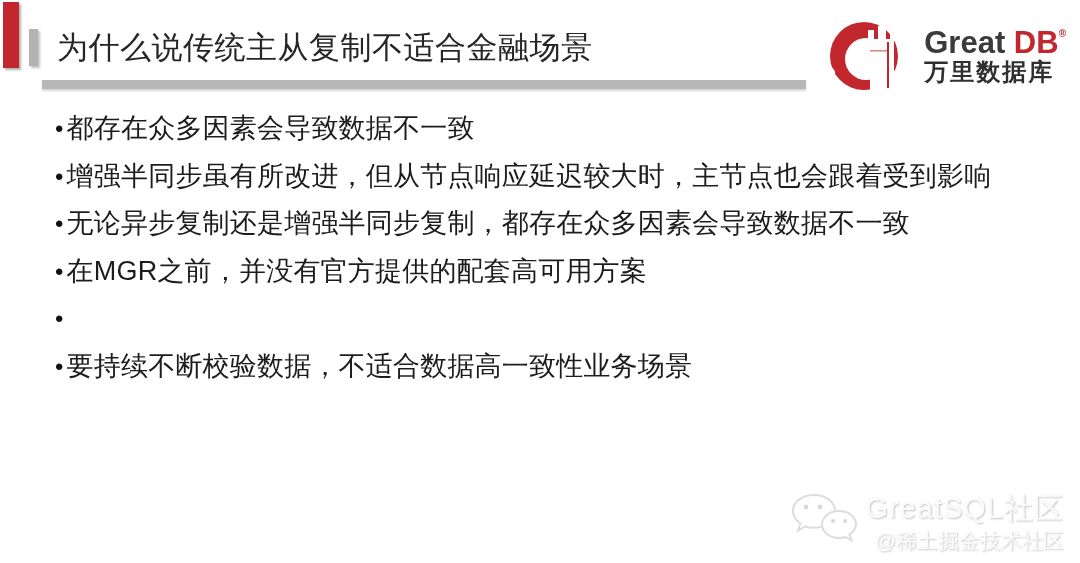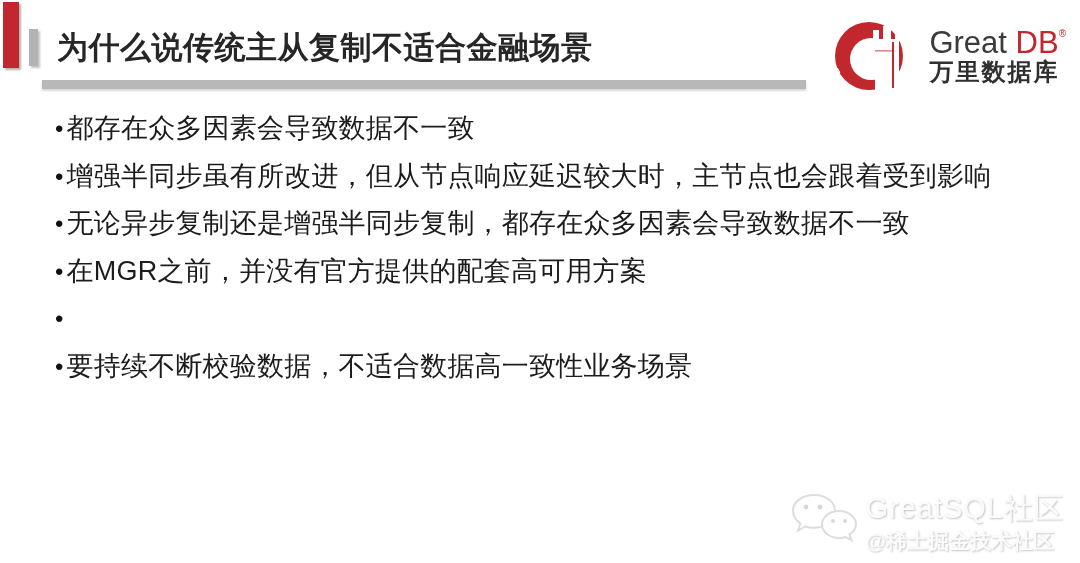--- a/index.html
+++ b/index.html
@@ -27,21 +27,21 @@
     width: 9px; height: 37px;
     background: #b3b3b3;
     box-shadow: 2px 2px 2px rgba(120,120,120,0.45);
   }
   .slide-title {
     position: absolute;
     left: 57px; top: 27px;
     font-size: 31px;
     letter-spacing: 0.5px;
     color: #262626;
-    font-weight: 700;
+    font-weight: 400;
     white-space: nowrap;
   }
   .title-divider {
     position: absolute;
     left: 42px; top: 80px;
     width: 764px; height: 9px;
     background: #b8b8b8;
     box-shadow: 0 2px 2px rgba(150,150,150,0.4);
   }
 
@@ -49,21 +49,21 @@
   .logo {
     position: absolute;
     right: 14px; top: 18px;
     display: flex;
     align-items: center;
   }
   .logo-mark { width: 104px; height: 76px; }
   .logo-text { margin-left: 2px; }
   .logo-en {
     font-size: 31px;
-    font-weight: normal;
+    font-weight: bold;
     color: #3b3b3b;
     line-height: 32px;
     white-space: nowrap;
   }
   .logo-en .db { color: #c1272d; }
   .logo-en .reg {
     font-size: 10px;
     vertical-align: top;
     color: #c1272d;
     line-height: 14px;
@@ -115,23 +115,23 @@
     font-size: 29px;
     color: #fbfbfb;
     text-shadow: 1px 1px 2px #c3c3c3, -1px -1px 1px #ffffff;
     letter-spacing: 1px;
     white-space: nowrap;
   }
   .wm-line2 {
     font-size: 21px;
     color: #fbfbfb;
     text-shadow: 1px 1px 2px #c6c6c6, -1px -1px 1px #ffffff;
+    text-align: right;
     margin-top: -2px;
     white-space: nowrap;
-    font-weight: bold;
   }
 </style>
 </head>
 <body>
 
 <div class="accent-bar-red"></div>
 <div class="accent-bar-gray"></div>
 <h1 class="slide-title">为什么说传统主从复制不适合金融场景</h1>
 <div class="title-divider"></div>
 

